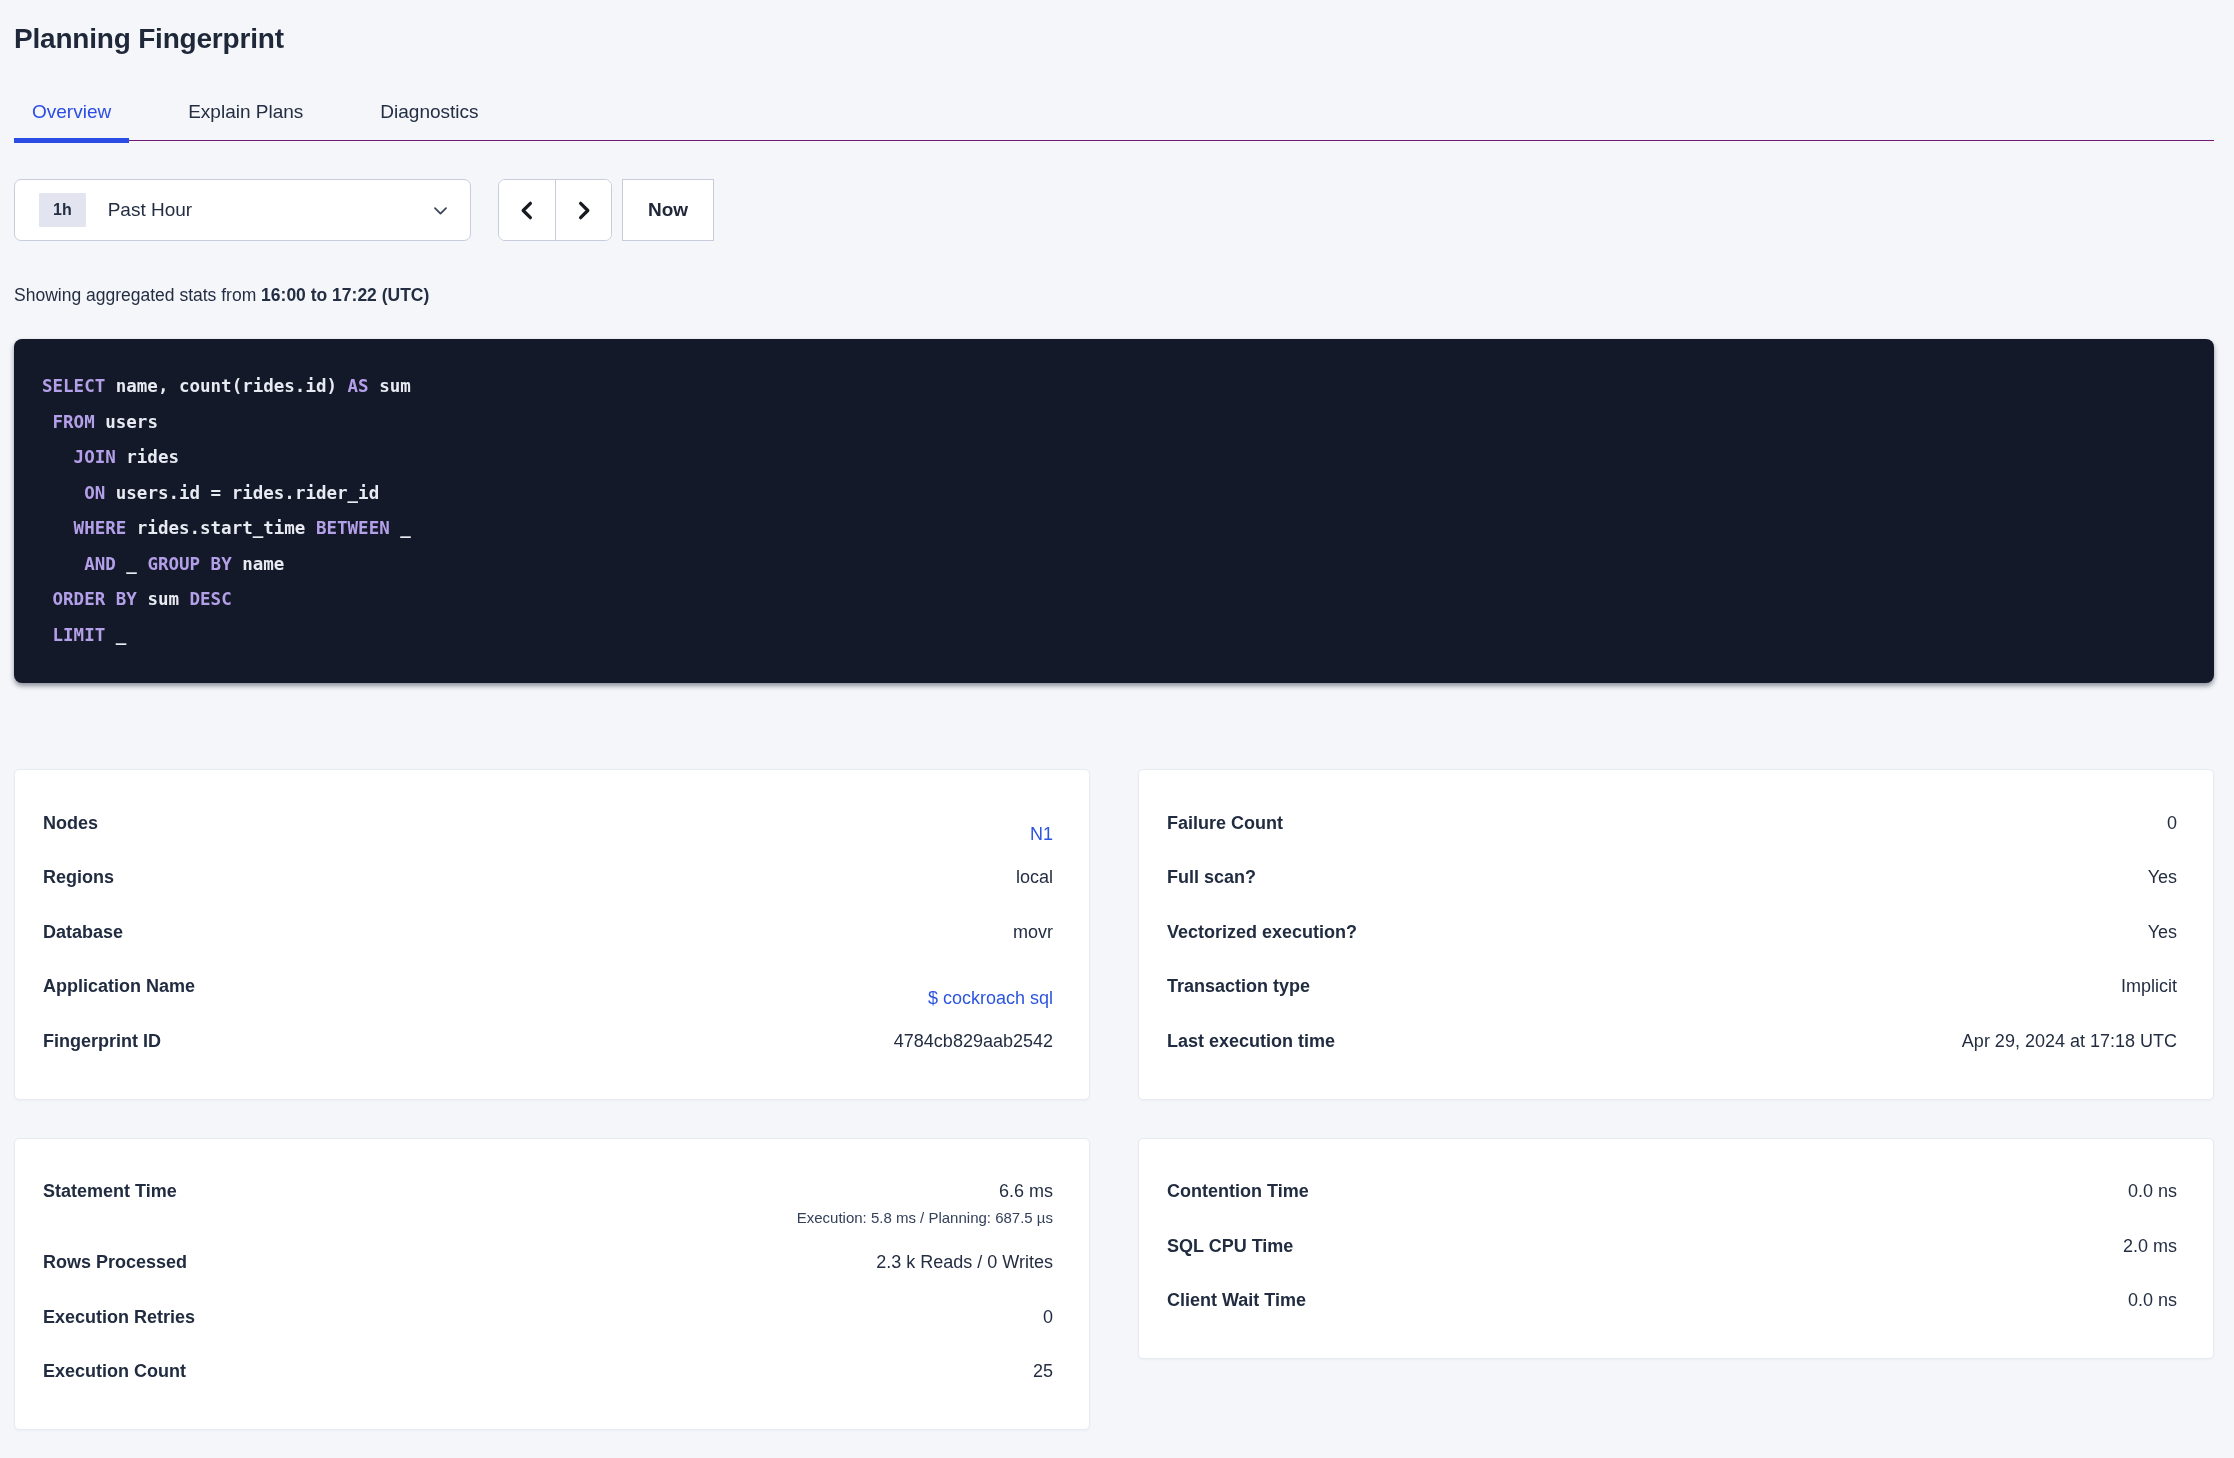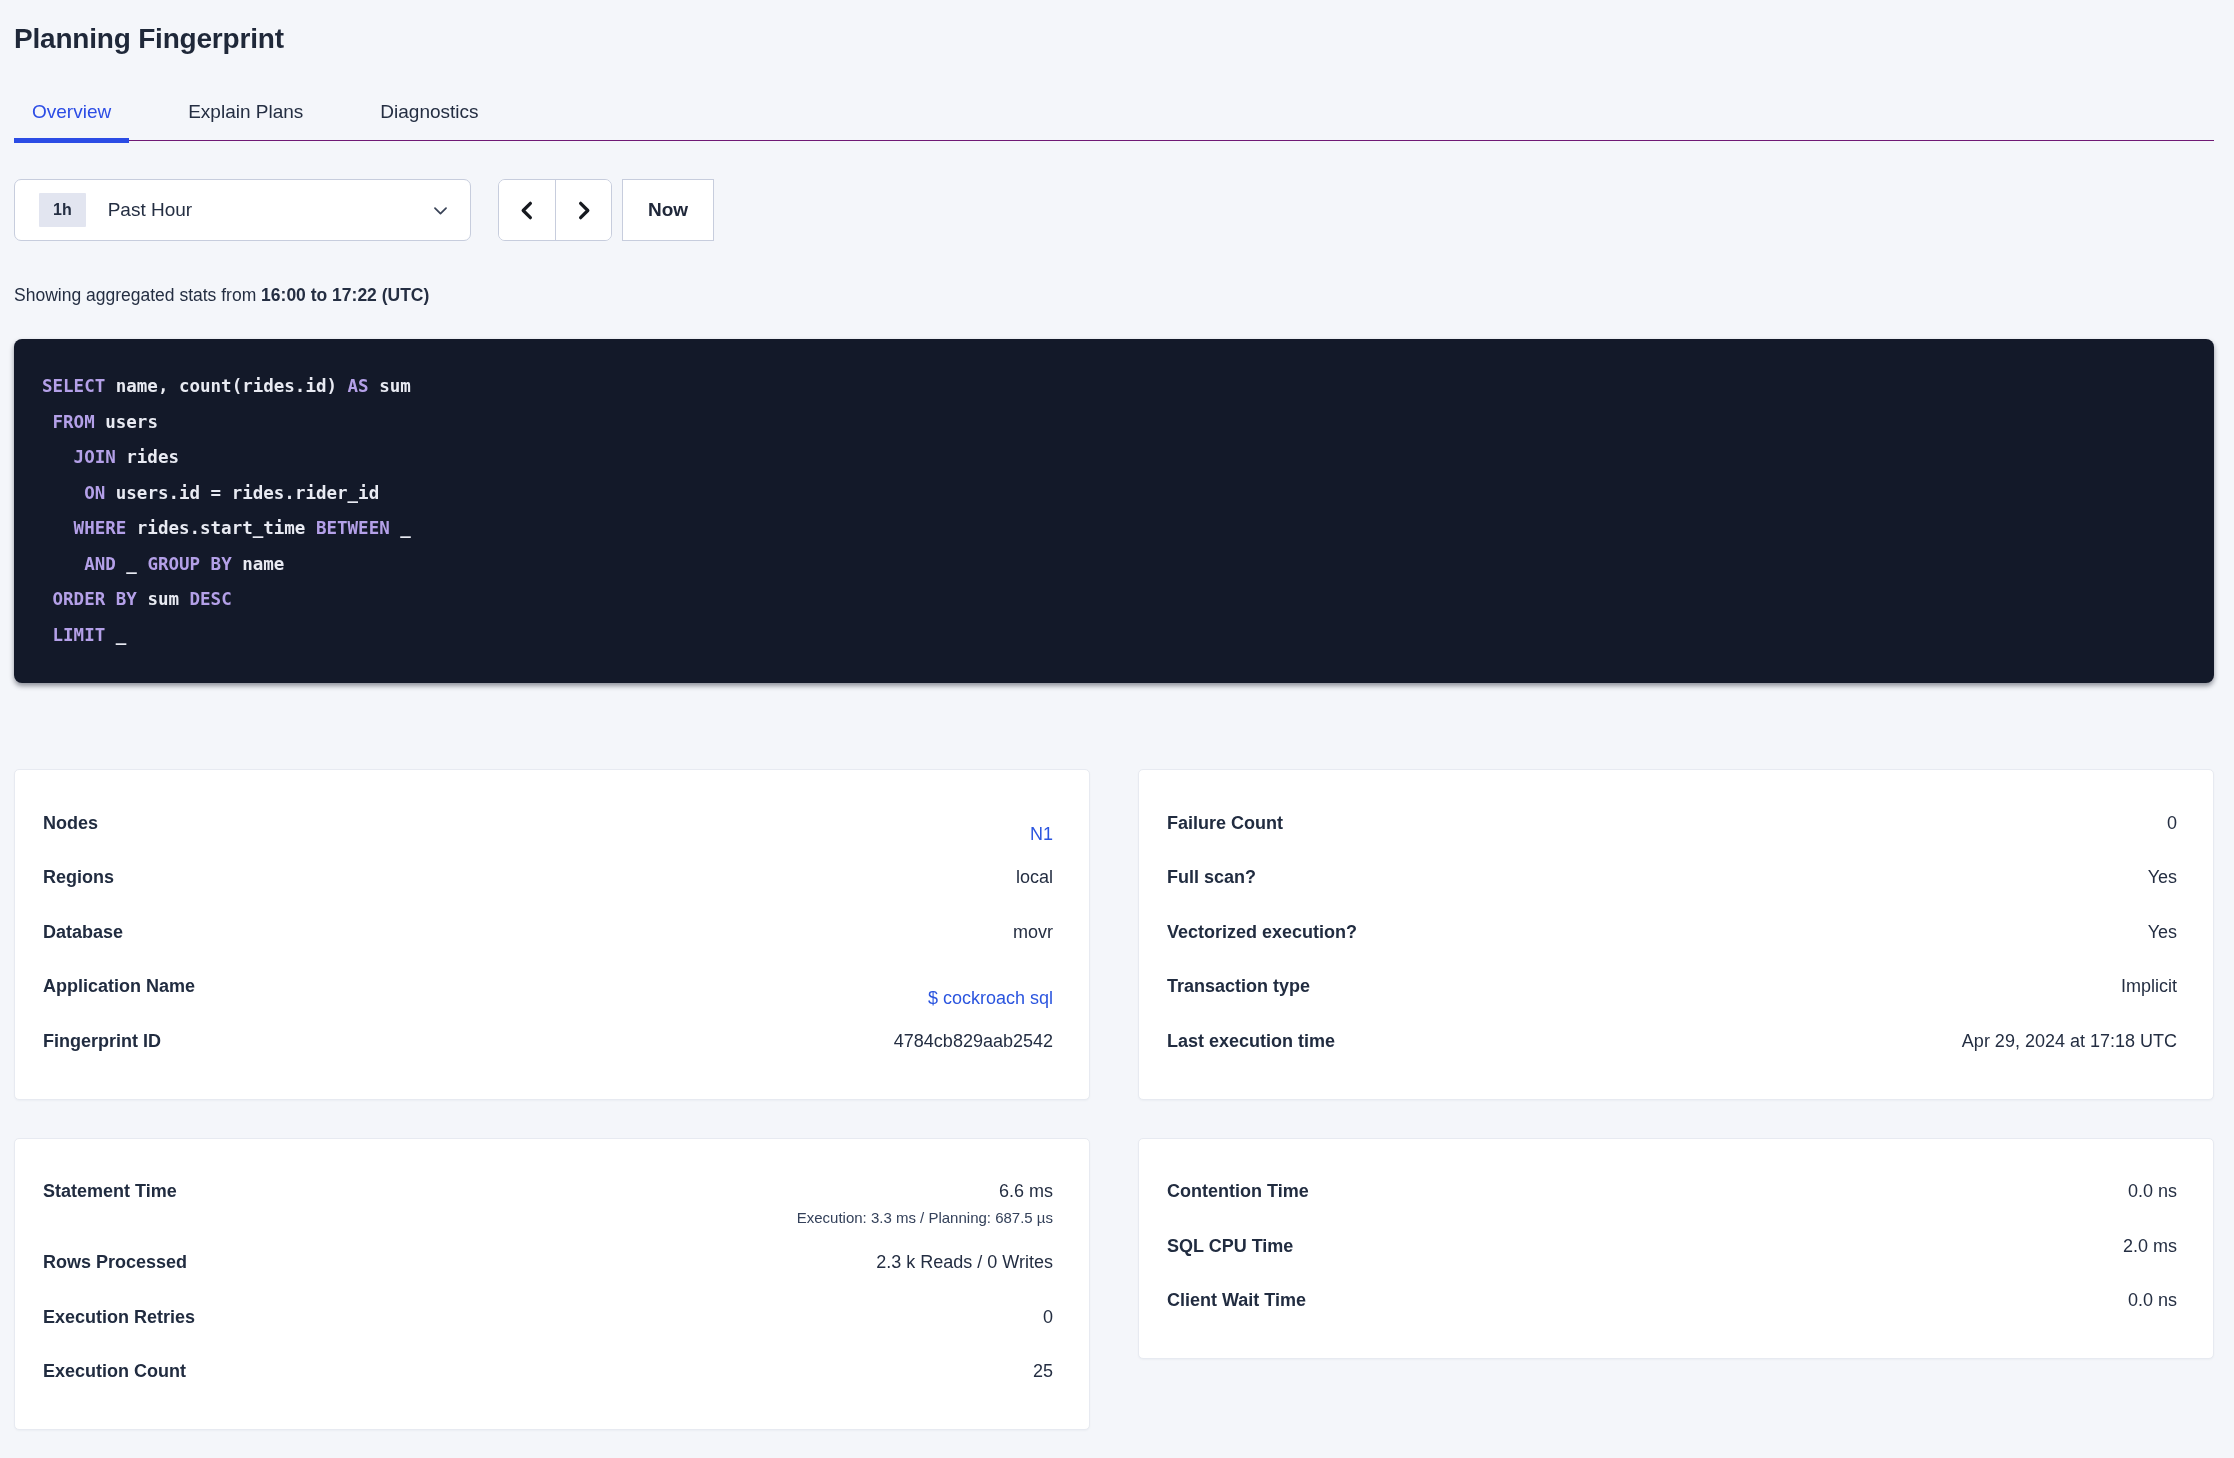--- a/index.html
+++ b/index.html
@@ -219,21 +219,21 @@
           <div class="row-value-wrap">
             <div class="row-value">Apr 29, 2024 at 17:18 UTC</div>
           </div>
         </div>
       </div>
     <div class="card">
         <div class="card-row tall">
           <div class="row-label">Statement Time</div>
           <div class="row-value-wrap">
             <div class="row-value">6.6 ms</div>
-            <div class="row-subvalue">Execution: 3.3 ms / Planning: 687.5 µs</div>
+            <div class="row-subvalue">Execution: 5.8 ms / Planning: 687.5 µs</div>
           </div>
         </div>
         <div class="card-row">
           <div class="row-label">Rows Processed</div>
           <div class="row-value-wrap">
             <div class="row-value">2.3 k Reads / 0 Writes</div>
           </div>
         </div>
         <div class="card-row">
           <div class="row-label">Execution Retries</div>

